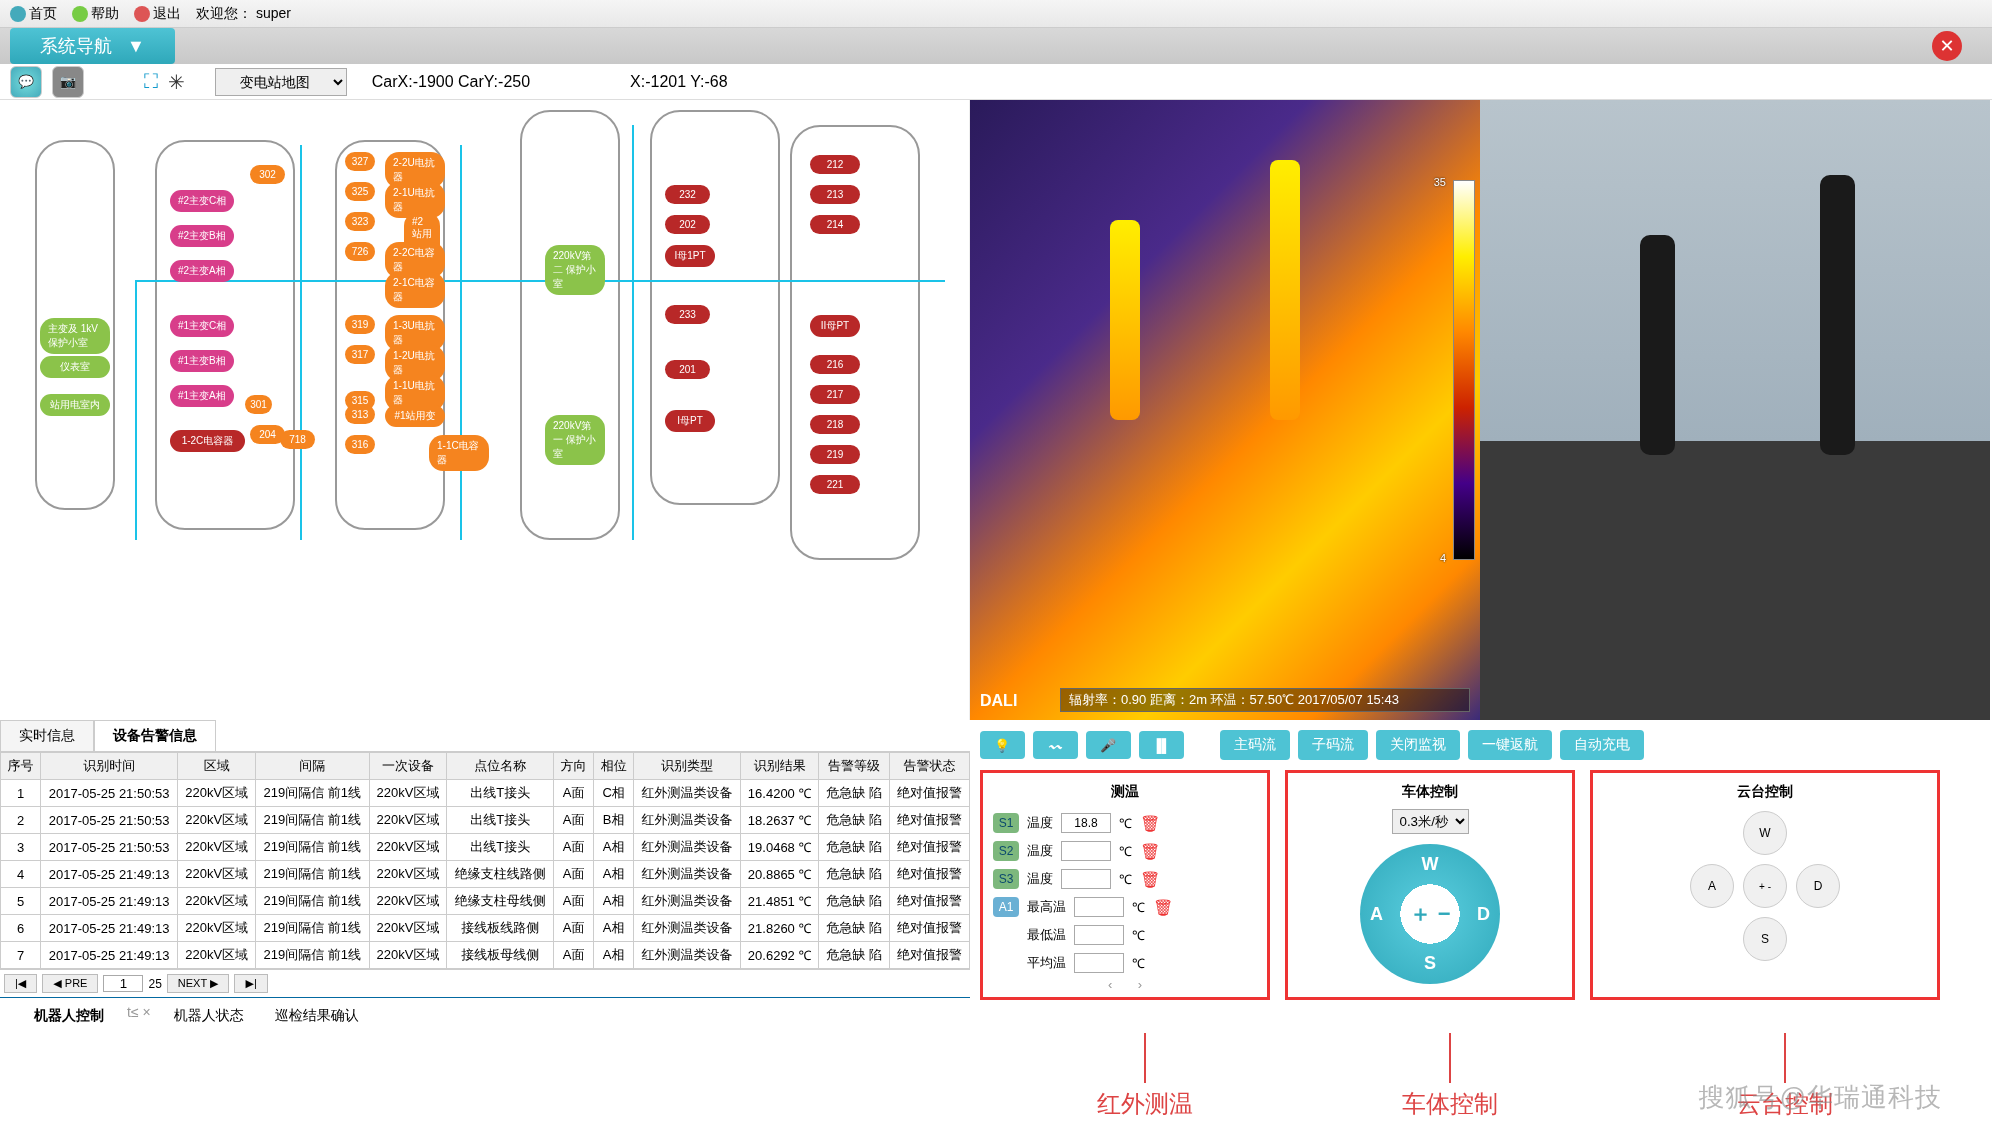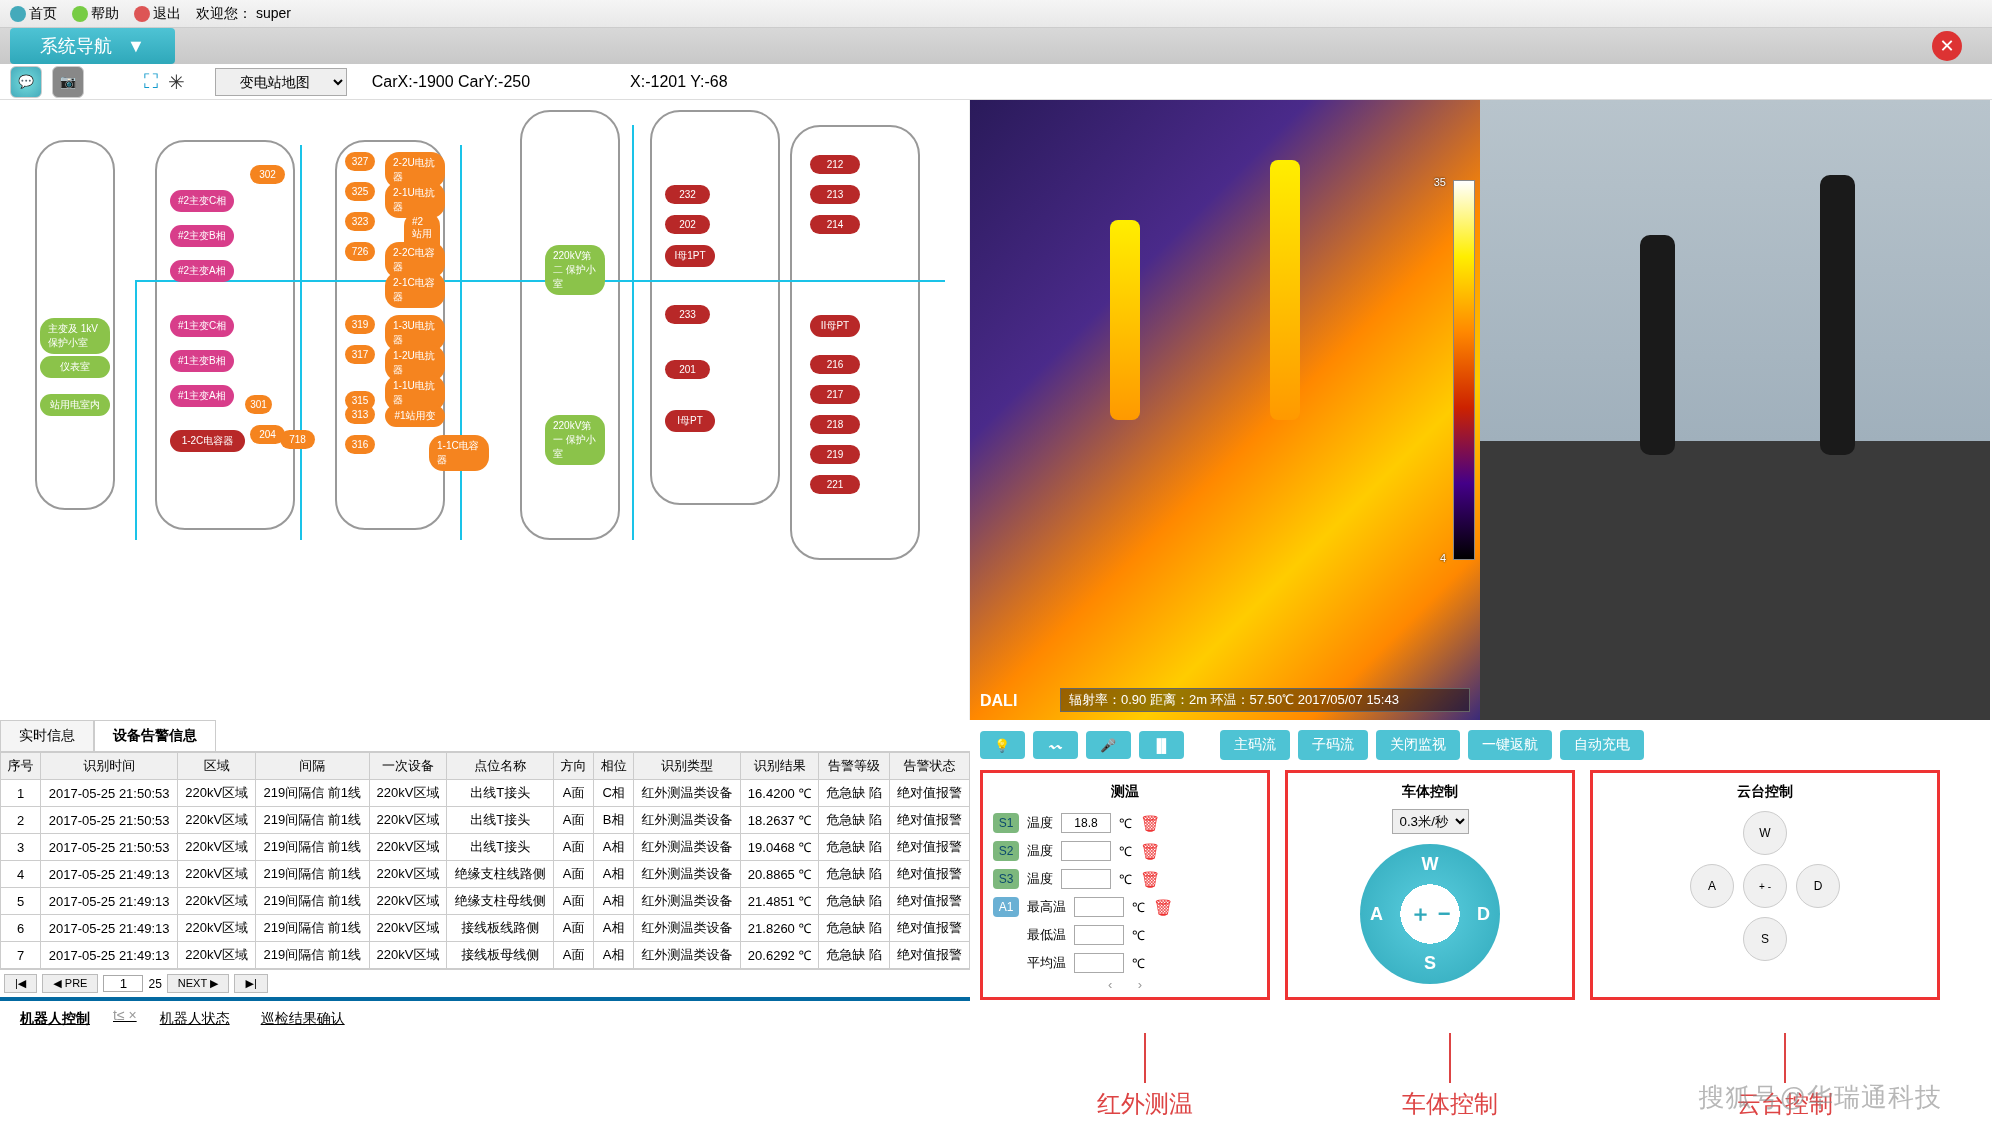--- a/index.html
+++ b/index.html
@@ -39,21 +39,21 @@
 .tablewrap { width:970px; }
 .tabs { display:flex; border-bottom:1px solid #ccc; font-size:14px; }
 .tab { padding:6px 18px; border:1px solid #ccc; border-bottom:0; cursor:pointer; background:#f5f5f5; }
 .tab.act { background:#fff; font-weight:bold; }
 table { width:100%; border-collapse:collapse; font-size:13px; }
 th,td { border:1px solid #ccc; padding:4px 6px; text-align:center; }
 th { background:#f0f0f0; font-weight:normal; }
 .pager { display:flex; align-items:center; gap:5px; padding:4px; border-top:1px solid #ccc; font-size:12px; }
 .pgbtn { padding:2px 10px; background:#eee; border:1px solid #bbb; cursor:pointer; font-size:11px; }
 .pgin { width:40px; border:1px solid #aaa; text-align:center; }
-.btabs { display:flex; gap:15px; padding:6px 12px; border-top:4px solid #0369a1; font-size:14px;text-decoration:underline; }
+.btabs { display:flex; gap:15px; padding:6px 26px; border-top:1px solid #0369a1; font-size:14px; }
 .btab { cursor:pointer; padding:3px 8px; } .btab.act{font-weight:bold;}
 .ctrlarea { width:1020px; padding:10px; }
 .ctrlbar { display:flex; gap:8px; margin-bottom:10px; align-items:center; }
 .cicon { width:45px; height:28px; background:#4ec3d4; border-radius:4px; cursor:pointer; display:flex; align-items:center; justify-content:center; color:#fff; }
 .cbtn { padding:6px 14px; background:#4ec3d4; color:#fff; border-radius:4px; cursor:pointer; font-size:14px; }
 .panels { display:flex; gap:15px; }
 .panel { border:3px solid #e33; padding:10px; height:230px; position:relative; }
 .p1{width:290px;} .p2{width:290px;} .p3{width:350px;}
 .ptitle { text-align:center; font-weight:bold; margin-bottom:8px; font-size:14px; }
 .trow { display:flex; align-items:center; gap:8px; padding:4px 0; font-size:13px; }

